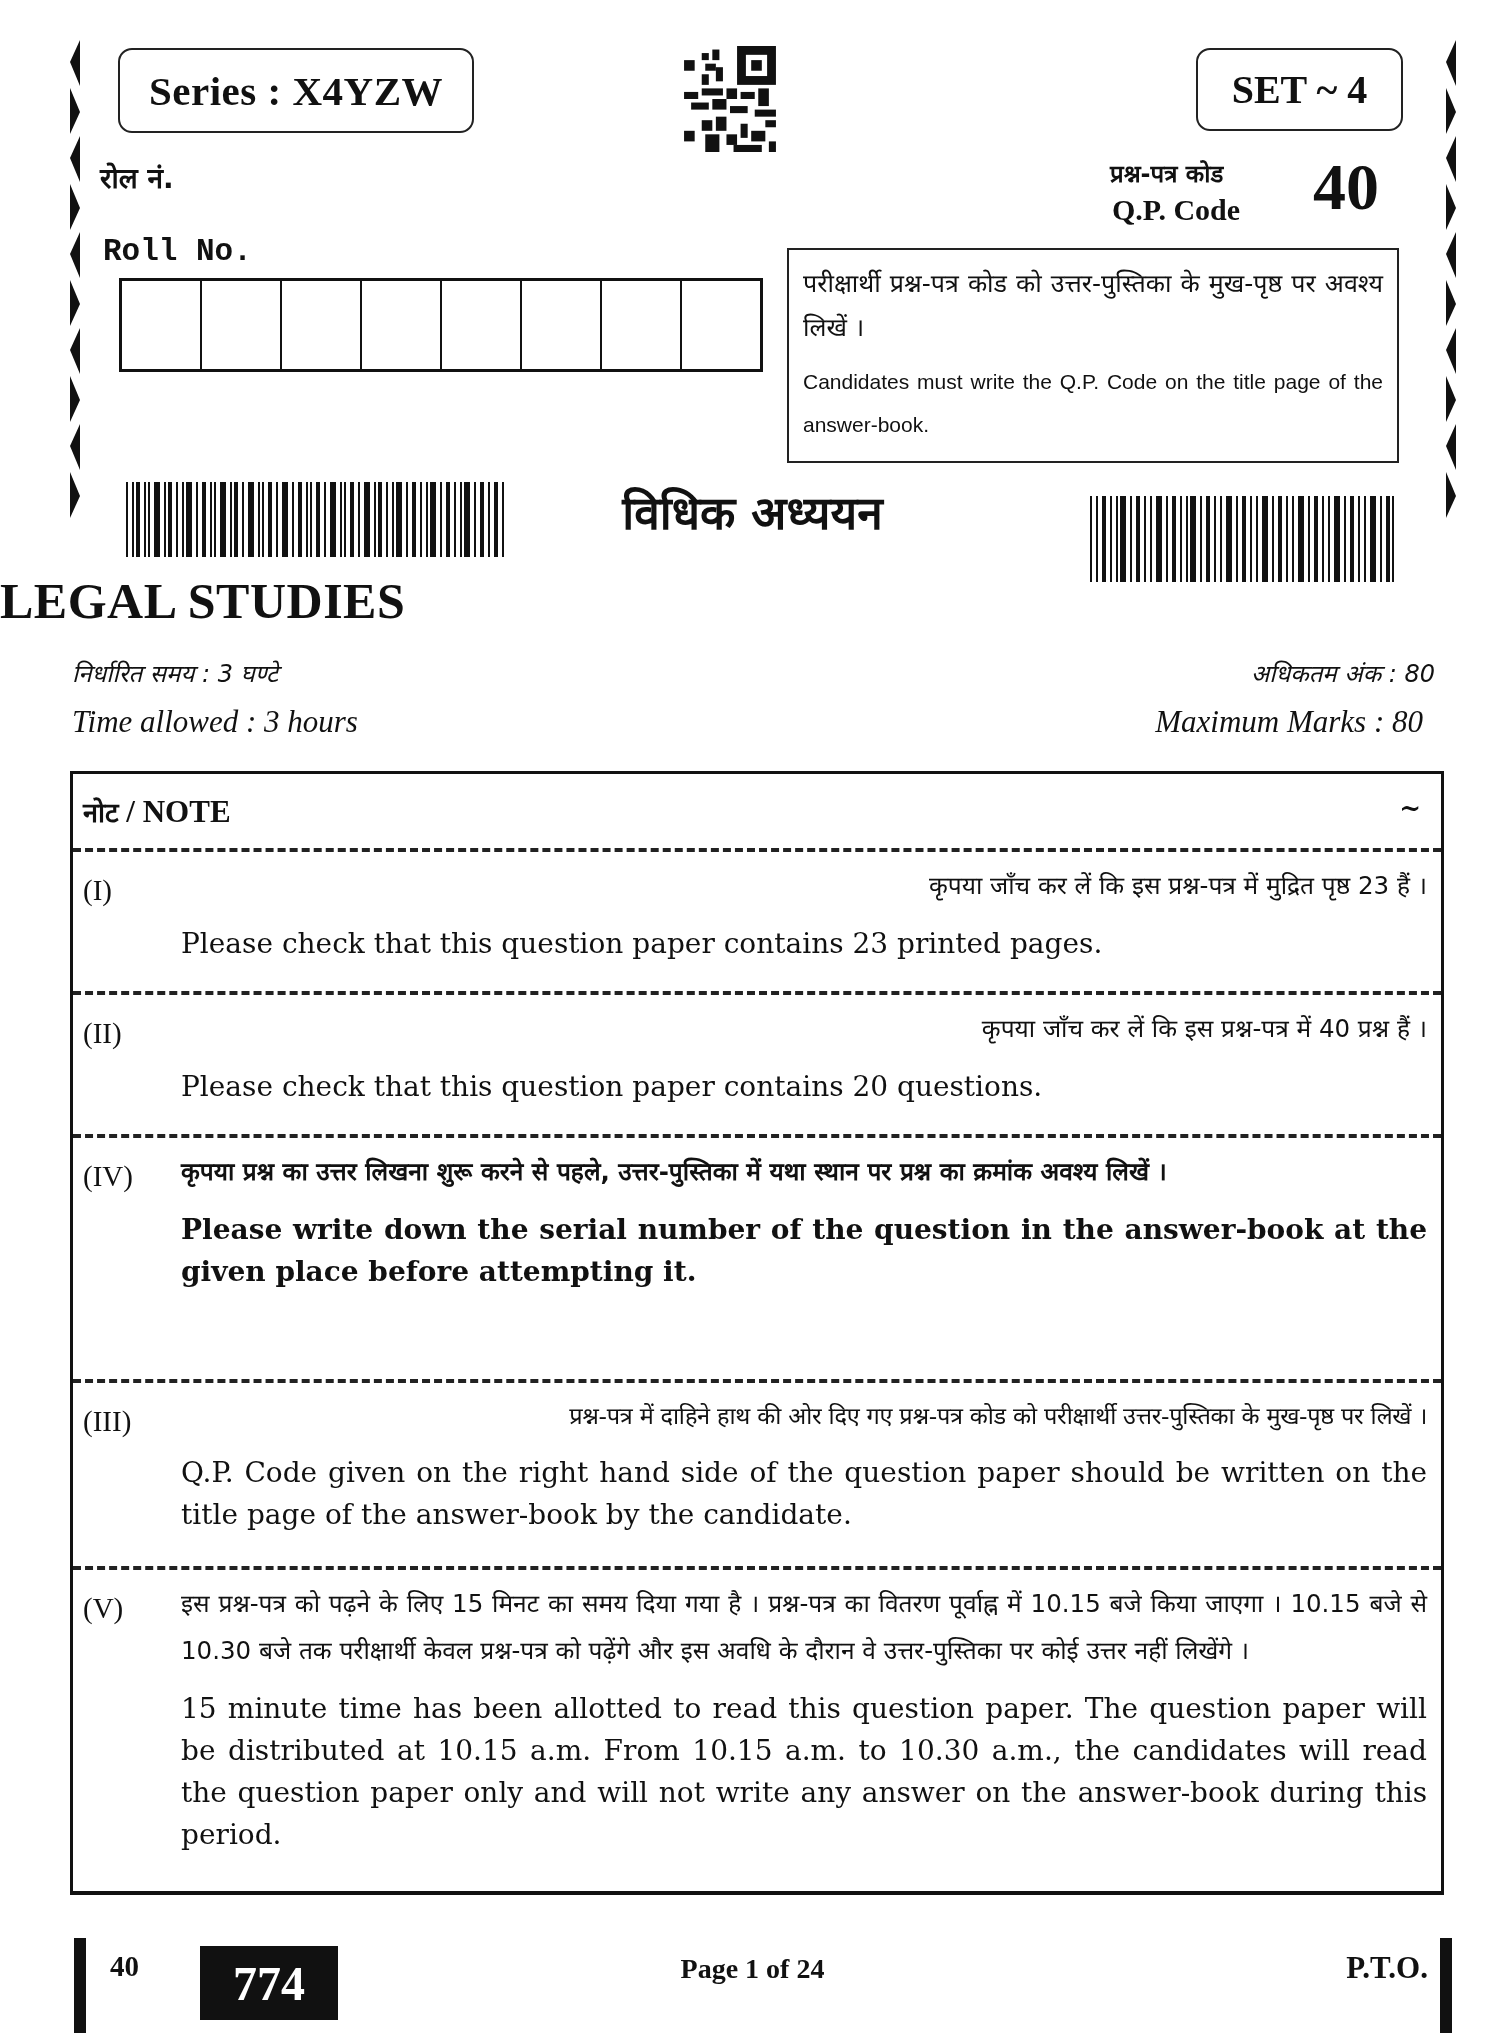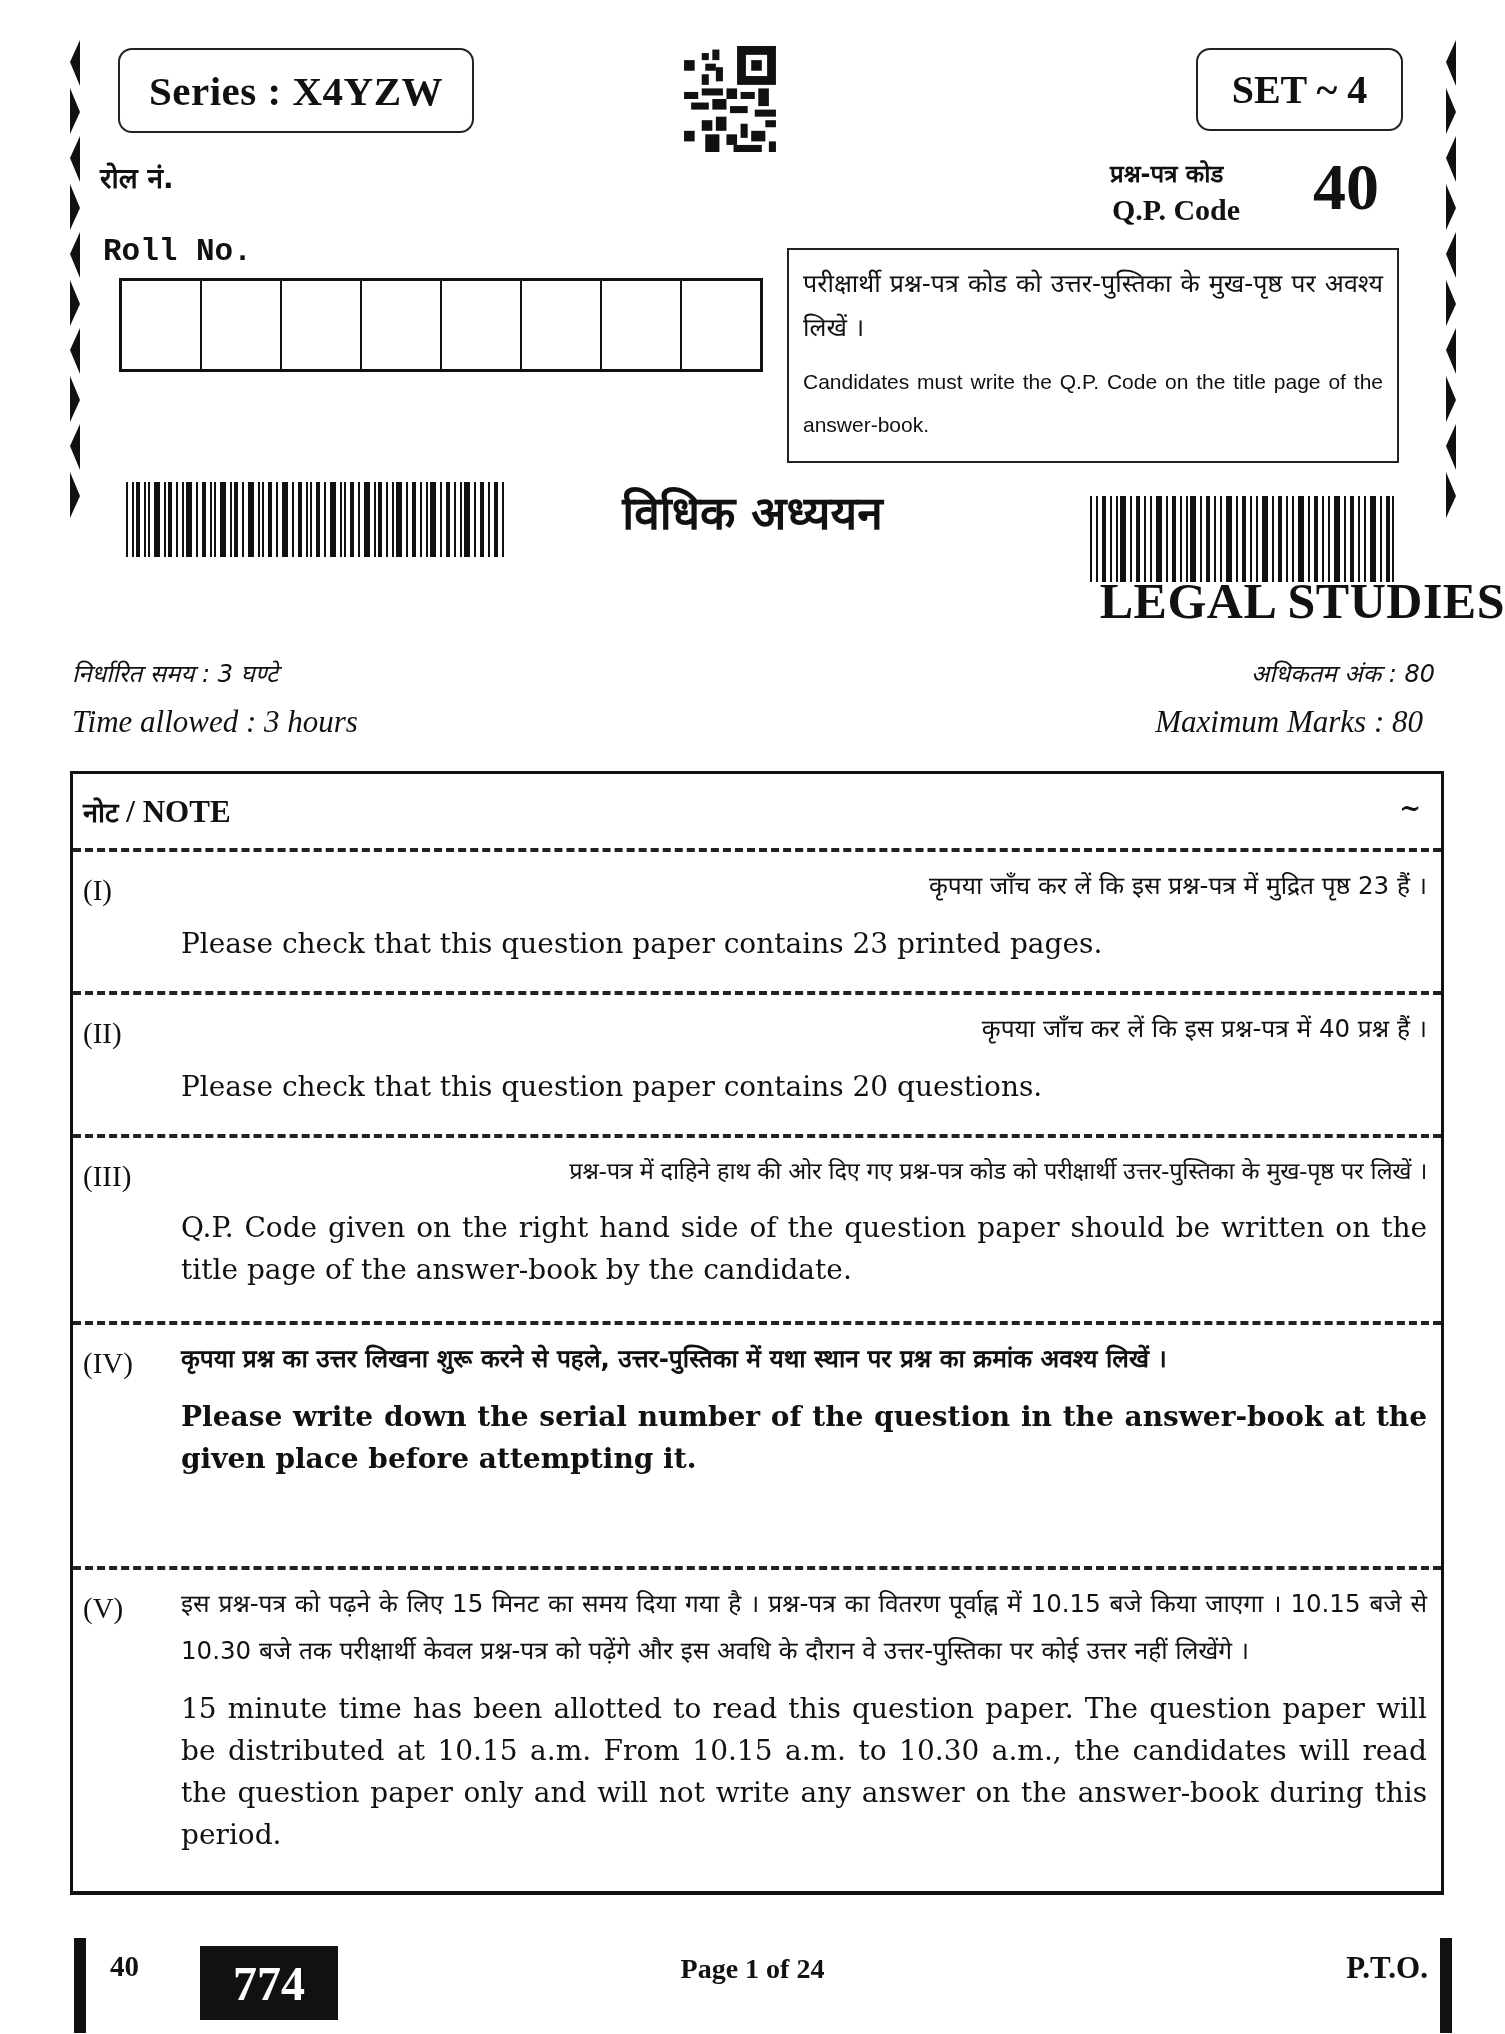--- a/index.html
+++ b/index.html
@@ -42,21 +42,21 @@
     border: 2px solid #222; padding: 12px 14px 16px 14px;
   }
   .instr-hi { font-family: "DejaVu Sans", sans-serif; font-size: 25px; line-height: 44px; text-align: justify; text-align-last: left; }
   .instr-en { font-family: Liberation Sans, sans-serif; font-size: 21px; line-height: 43px; margin-top: 10px; text-align: justify; }
 
   .barcode { position: absolute; }
   .barcode.left { left: 126px; top: 482px; width: 380px; height: 75px; }
   .barcode.right { left: 1090px; top: 496px; width: 304px; height: 86px; }
 
   .title-hi { position: absolute; left: 0; width: 1505px; top: 480px; text-align: center; font-family: "DejaVu Sans", sans-serif; font-weight: bold; font-size: 46px; }
-  .title-en { position: absolute; left: 0; width: 1505px; top: 572px; text-align: right; font-family: "Liberation Serif", serif; font-weight: bold; font-size: 50px; letter-spacing: 0.5px; }
+  .title-en { position: absolute; left: 0; width: 1505px; top: 572px; text-align: left; font-family: "Liberation Serif", serif; font-weight: bold; font-size: 50px; letter-spacing: 0.5px; }
 
   .meta { position: absolute; font-style: italic; font-size: 28px; }
   .meta.hi { font-family: "DejaVu Sans", sans-serif; font-size: 24px; }
   .meta.en { font-family: "Liberation Serif", serif; font-size: 31px; }
   .t-hi { left: 72px; top: 656px; }
   .t-en { left: 72px; top: 704px; }
   .m-hi { right: 70px; top: 656px; }
   .m-en { right: 82px; top: 704px; }
 
   .note-box {
@@ -330,30 +330,30 @@
     <div class="p-hi">कृपया जाँच कर लें कि इस प्रश्न-पत्र में मुद्रित पृष्ठ 23 हैं ।</div>
     <div class="p-en">Please check that this question paper contains 23 printed pages.</div>
   </div>
 
   <div class="note-item item2">
     <div class="note-num">(II)</div>
     <div class="p-hi">कृपया जाँच कर लें कि इस प्रश्न-पत्र में 40 प्रश्न हैं ।</div>
     <div class="p-en">Please check that this question paper contains 20 questions.</div>
   </div>
 
+  <div class="note-item item4">
+    <div class="note-num">(IV)</div>
+    <div class="p-hi wrap bold">कृपया प्रश्न का उत्तर लिखना शुरू करने से पहले, उत्तर-पुस्तिका में यथा स्थान पर प्रश्न का क्रमांक अवश्य लिखें ।</div>
+    <div class="p-en bold">Please write down the serial number of the question in the answer-book at the given place before attempting it.</div>
+  </div>
+
   <div class="note-item item3">
     <div class="note-num">(III)</div>
     <div class="p-hi">प्रश्न-पत्र में दाहिने हाथ की ओर दिए गए प्रश्न-पत्र कोड को परीक्षार्थी उत्तर-पुस्तिका के मुख-पृष्ठ पर लिखें ।</div>
     <div class="p-en">Q.P. Code given on the right hand side of the question paper should be written on the title page of the answer-book by the candidate.</div>
-  </div>
-
-  <div class="note-item item4">
-    <div class="note-num">(IV)</div>
-    <div class="p-hi wrap bold">कृपया प्रश्न का उत्तर लिखना शुरू करने से पहले, उत्तर-पुस्तिका में यथा स्थान पर प्रश्न का क्रमांक अवश्य लिखें ।</div>
-    <div class="p-en bold">Please write down the serial number of the question in the answer-book at the given place before attempting it.</div>
   </div>
 
   <div class="note-item item5">
     <div class="note-num">(V)</div>
     <div class="p-hi wrap">इस प्रश्न-पत्र को पढ़ने के लिए 15 मिनट का समय दिया गया है । प्रश्न-पत्र का वितरण पूर्वाह्न में 10.15 बजे किया जाएगा । 10.15 बजे से 10.30 बजे तक परीक्षार्थी केवल प्रश्न-पत्र को पढ़ेंगे और इस अवधि के दौरान वे उत्तर-पुस्तिका पर कोई उत्तर नहीं लिखेंगे ।</div>
     <div class="p-en">15 minute time has been allotted to read this question paper. The question paper will be distributed at 10.15 a.m. From 10.15 a.m. to 10.30 a.m., the candidates will read the question paper only and will not write any answer on the answer-book during this period.</div>
   </div>
 </div>
 
 <div class="footer-bar left"></div>

